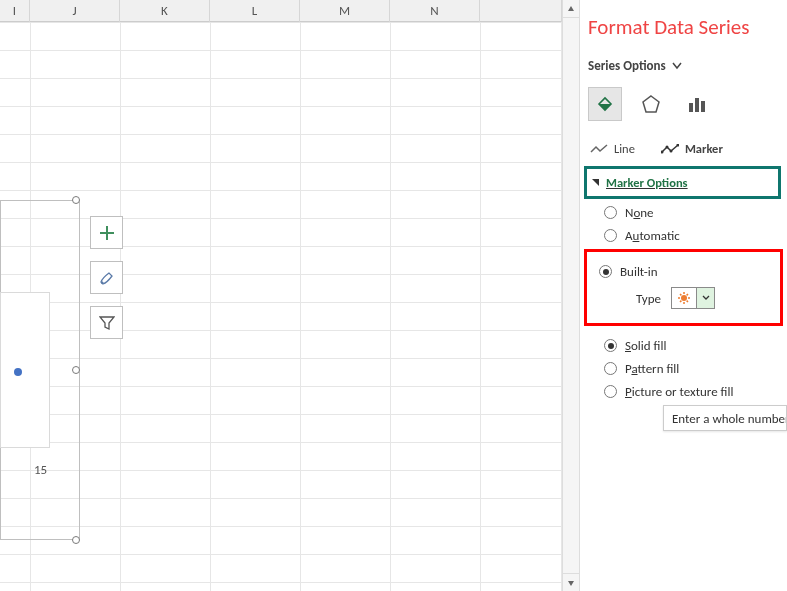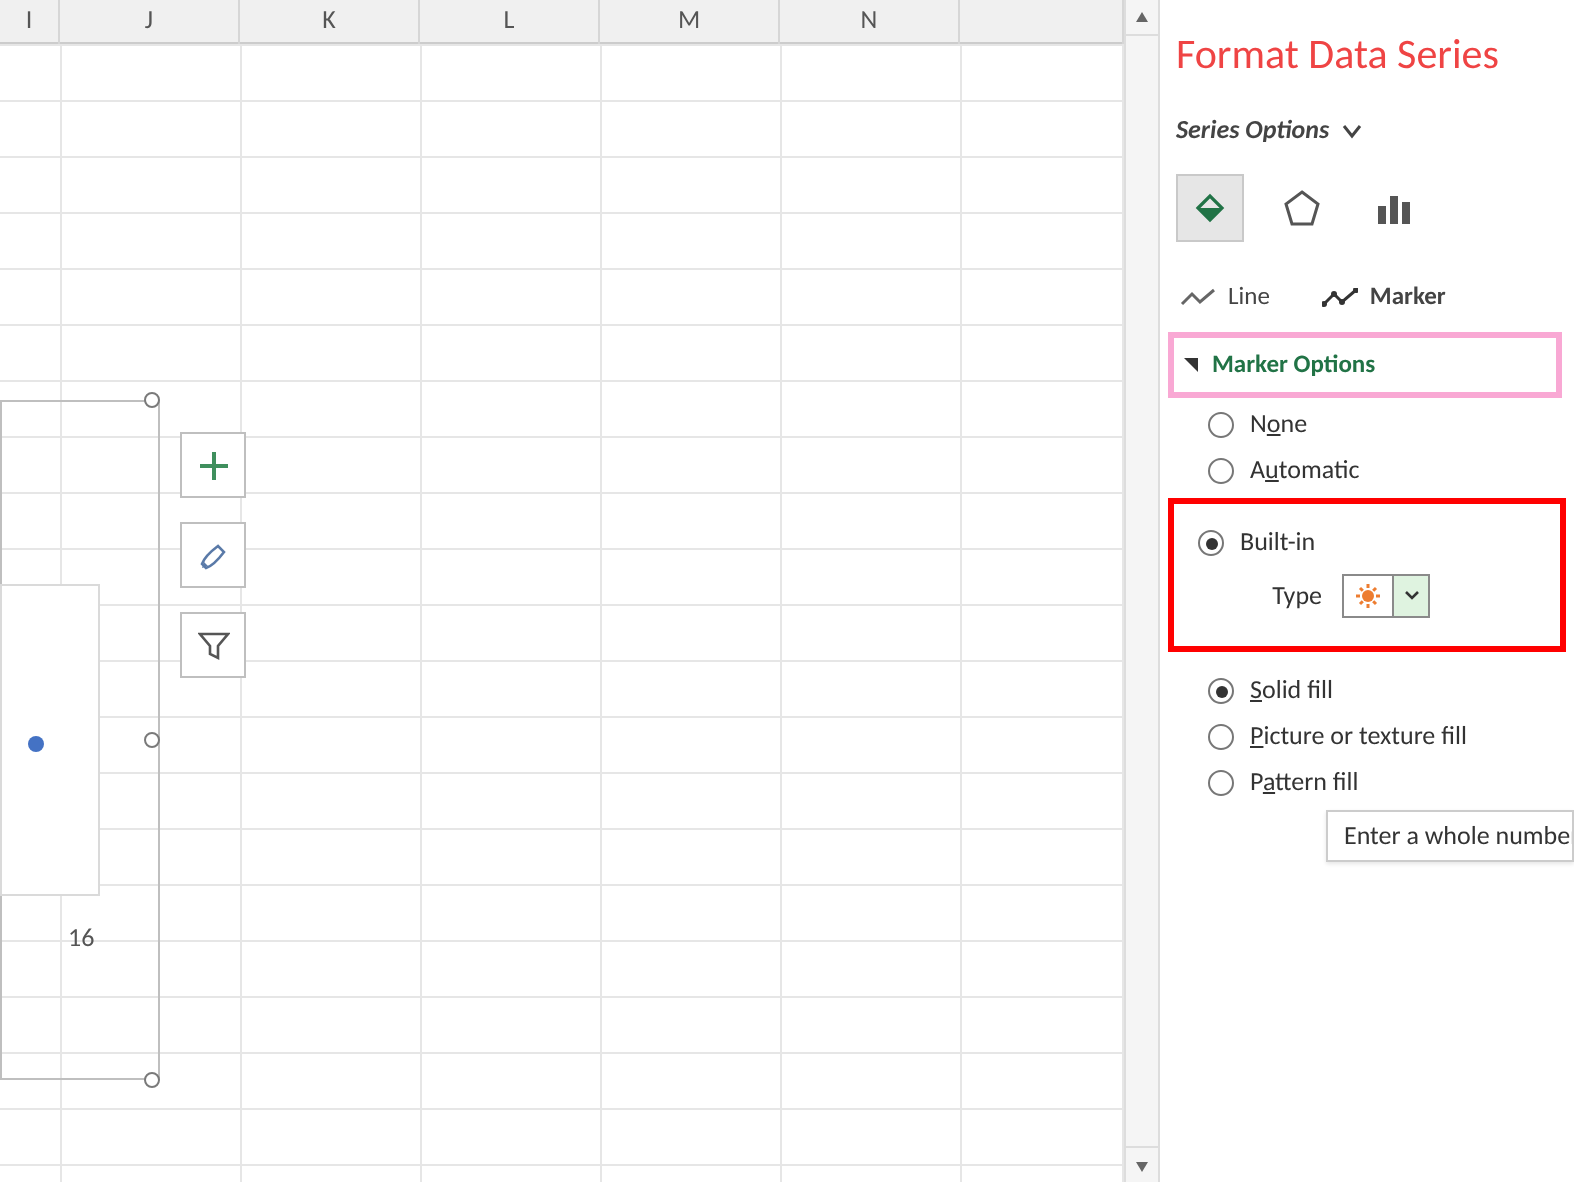--- a/index.html
+++ b/index.html
@@ -83,21 +83,21 @@
   .pane {
     position: absolute; left: 580px; top: 0; width: 207px; height: 591px;
     background: #fff; padding: 12px 0 0 6px;
   }
   .pane-title {
     font-size: 21px; font-weight: 400; color: #ef4444; margin: 2px 0 18px 2px;
     white-space: nowrap;
   }
   .series-opts {
     font-size: 13px; font-weight: 700; color: #444; display:flex; align-items:center;
-    margin: 0 0 14px 2px; cursor: pointer; font-style: italic;
+    margin: 0 0 14px 2px; cursor: pointer;
   }
   .series-opts svg { margin-left: 6px; width:10px; height:8px; }
 
   .iconrow { display:flex; gap: 12px; margin: 0 0 18px 2px; }
   .iconbtn {
     width: 34px; height: 34px; display:flex; align-items:center; justify-content:center;
     cursor:pointer; border:1px solid transparent;
   }
   .iconbtn.active { background: #e6e6e6; border:1px solid #c9c9c9; }
 
@@ -109,23 +109,24 @@
   .tabitem.active { font-weight:700; }
 
   .section {
     display:flex; align-items:center; gap:6px;
     font-weight:700; font-size:12.5px; color:#217346;
     padding: 4px 2px; cursor:pointer;
   }
   .section svg.tri { width:9px; height:9px; }
 
   .redbox1 {
-    border: 3px solid #f9a8d4;
+    border: 3px solid #0f766e;
     padding: 2px 2px;
     margin: 0 6px 2px -2px;
+    text-decoration: underline;
   }
   .redbox2 {
     border: 3px solid #ff0000;
     padding: 8px 6px 10px 6px;
     margin: 2px 4px 8px -2px;
   }
   .opt {
     display:flex; align-items:center; gap:8px;
     padding: 4px 2px 4px 18px; font-size: 13px; color:#333;
     cursor:pointer;
@@ -217,21 +218,21 @@
 
     <div class="chart-obj">
       <div class="chart-frame"></div>
 
       <div class="handle" style="left:72px; top:-4px"></div>
       <div class="handle" style="left:72px; top:166px"></div>
       <div class="handle" style="left:72px; top:336px"></div>
     </div>
     <div class="chart-inner" style="top:292px;"></div>
     <div class="dot" style="left:14px; top:368px;"></div>
-    <div class="axis-label" style="top:462px;">16</div>
+    <div class="axis-label" style="top:462px;">15</div>
 
     <div class="flybtns">
       <div class="flybtn">
         <svg viewBox="0 0 16 16">
             <path d="M7 1h2v14H7z M1 7h14v2H1z" fill="#3f8f5d"></path>
           </svg>
       </div>
       <div class="flybtn">
         <svg viewBox="0 0 16 16">
             <path d="M2 12c1-3 4-6 8-9l3 3c-3 4-6 7-9 8l-2-2z" fill="none" stroke="#5a7aa8" stroke-width="1.3"></path>
@@ -352,22 +353,22 @@
       </div>
     </div>
 
 
     <div class="opt">
       <span class="radio checked"></span>
       <span><span class="underline-letter">S</span>olid fill</span>
     </div>
     <div class="opt">
       <span class="radio"></span>
+      <span>P<span class="underline-letter">a</span>ttern fill</span>
+    </div>
+    <div class="opt">
+      <span class="radio"></span>
       <span><span class="underline-letter">P</span>icture or texture fill</span>
-    </div>
-    <div class="opt">
-      <span class="radio"></span>
-      <span>P<span class="underline-letter">a</span>ttern fill</span>
     </div>
   </div>
 
   <div class="tooltip">Enter a whole number</div>
 </div>
 
 </body></html>

